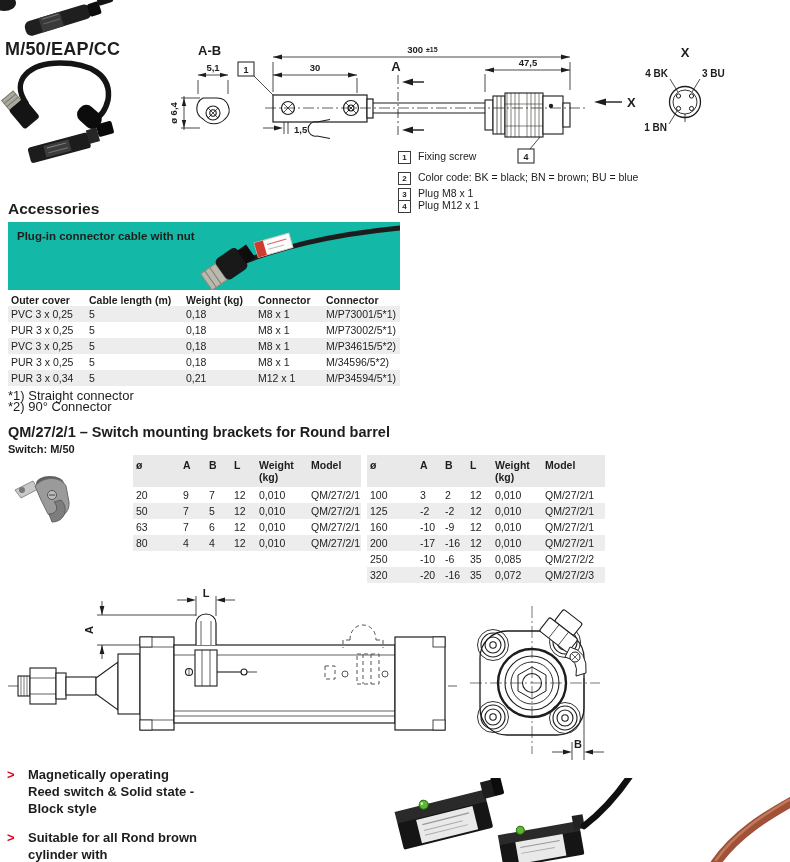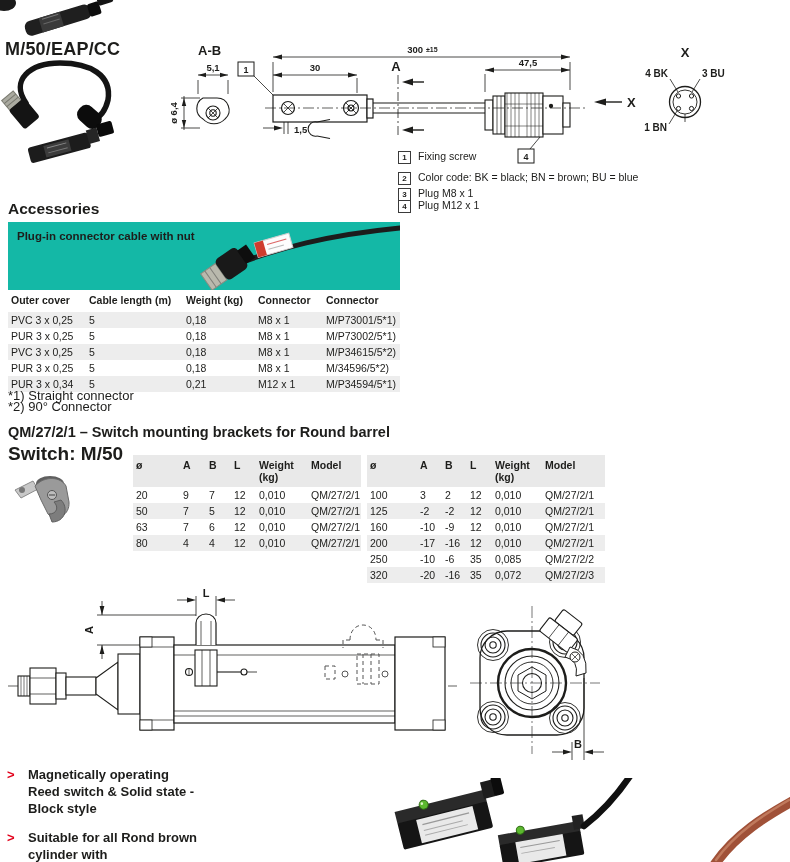--- a/index.html
+++ b/index.html
@@ -3,34 +3,34 @@
 <meta charset="utf-8">
 <style>
   html,body{margin:0;padding:0;}
   body{width:790px;height:862px;position:relative;background:#fff;color:#1d1d1b;
        font-family:"Liberation Sans",sans-serif;overflow:hidden;}
   .abs{position:absolute;}
   
   .product-label{left:5px;top:39px;font-size:18px;font-weight:bold;letter-spacing:.2px;}
   .acc-title{left:8px;top:200px;font-size:15.5px;font-weight:bold;}
   .qm-title{left:8px;top:424px;font-size:14.5px;font-weight:bold;}
-  .qm-sub{left:8px;top:443px;font-size:19px;font-weight:bold;}
+  .qm-sub{left:8px;top:443px;font-size:11px;font-weight:bold;}
   
   .legend-item{left:398px;display:flex;align-items:flex-start;gap:7px;font-size:10.5px;line-height:11px;}
   .legend-num{width:11px;height:11px;border:1px solid #3a3a3a;font-size:8px;font-weight:bold;
               display:flex;align-items:center;justify-content:center;flex:0 0 auto;background:#fff;}
   
   .acc-box{left:8px;top:222px;width:392px;height:68px;background:#14b8a6;}
   .acc-box-label{position:absolute;left:9px;top:8px;font-size:11.5px;font-weight:bold;}
   
   table{border-collapse:collapse;table-layout:fixed;}
   th,td{font-size:10.5px;text-align:left;vertical-align:top;padding:2px 2px 2px 3px;line-height:12px;overflow:hidden;white-space:nowrap;}
   thead th{font-weight:bold;white-space:normal;line-height:12px;}
   .acc-table{left:8px;top:292px;width:392px;}
-  .acc-table thead th{padding-bottom:6px;}
+  .acc-table thead th{padding-bottom:0;}
   .acc-table tbody tr:nth-child(odd){background:#ededed;}
   .qm-table thead th{background:#e9e9e9;padding-top:4px;padding-bottom:4px;}
   .qm-table tbody tr:nth-child(even){background:#ededed;}
   .qm-left{left:133px;top:455px;width:228px;}
   .qm-right{left:367px;top:455px;width:238px;}
   .footnote{left:8px;font-size:13px;line-height:11px;}
   
   .features{left:7px;top:766px;width:190px;}
   .feature-item{position:relative;padding-left:21px;margin-bottom:12px;font-size:13px;font-weight:bold;line-height:17px;width:170px;}
   .chevron{position:absolute;left:0;top:0;color:#e2001a;font-weight:bold;font-size:13px;}

